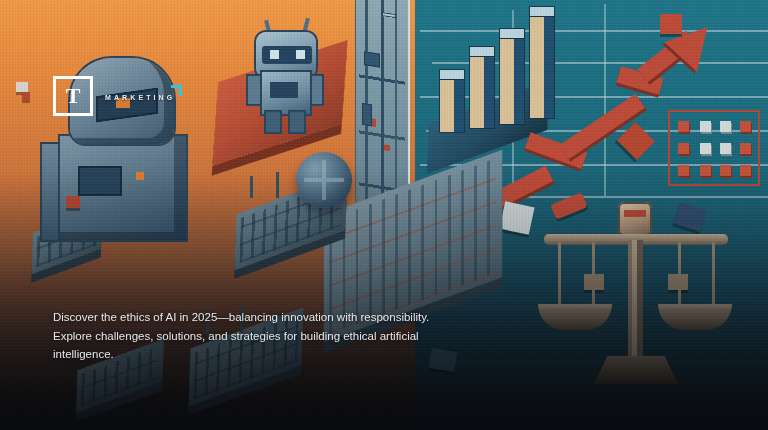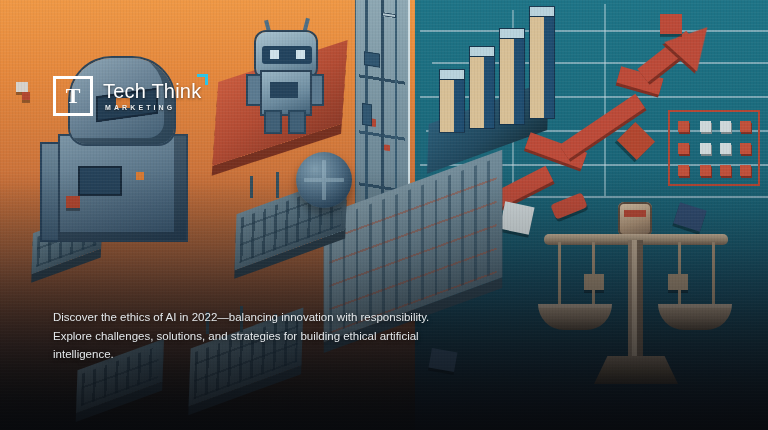--- a/index.html
+++ b/index.html
@@ -376,23 +376,22 @@
   </div>
 
   <div class="dither"></div>
   <div class="scrim"></div>
 
   <div class="logo">
     <div class="logo-mark">
       <span>T</span>
     </div>
     <div class="logo-text">
-      <div class="logo-name">Tech Think</div>
       <div class="logo-sub">MARKETING</div>
       <div class="logo-accent"></div>
     </div>
   </div>
 
   <div class="content">
-    <p class="desc">Discover the ethics of AI in 2022—balancing innovation with responsibility. Explore challenges, solutions, and strategies for building ethical artificial intelligence.</p>
+    <p class="desc">Discover the ethics of AI in 2025—balancing innovation with responsibility. Explore challenges, solutions, and strategies for building ethical artificial intelligence.</p>
   </div>
 
 </div>
 
 </body></html>

